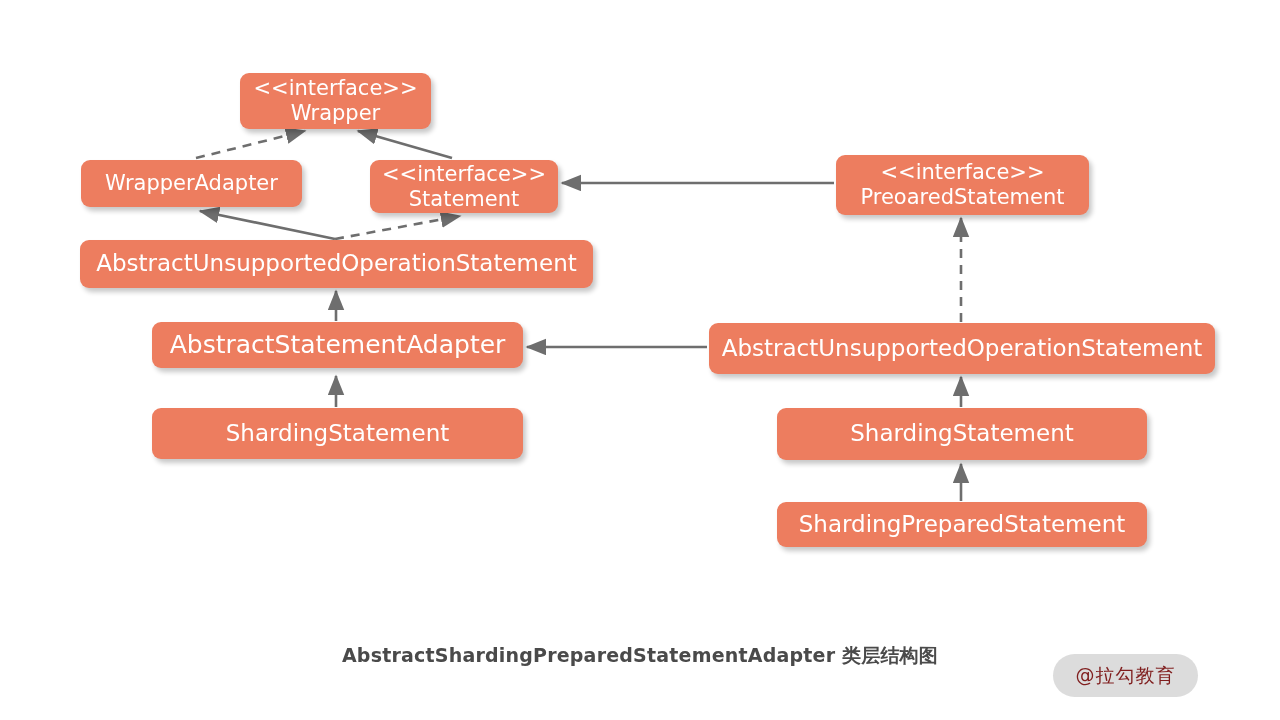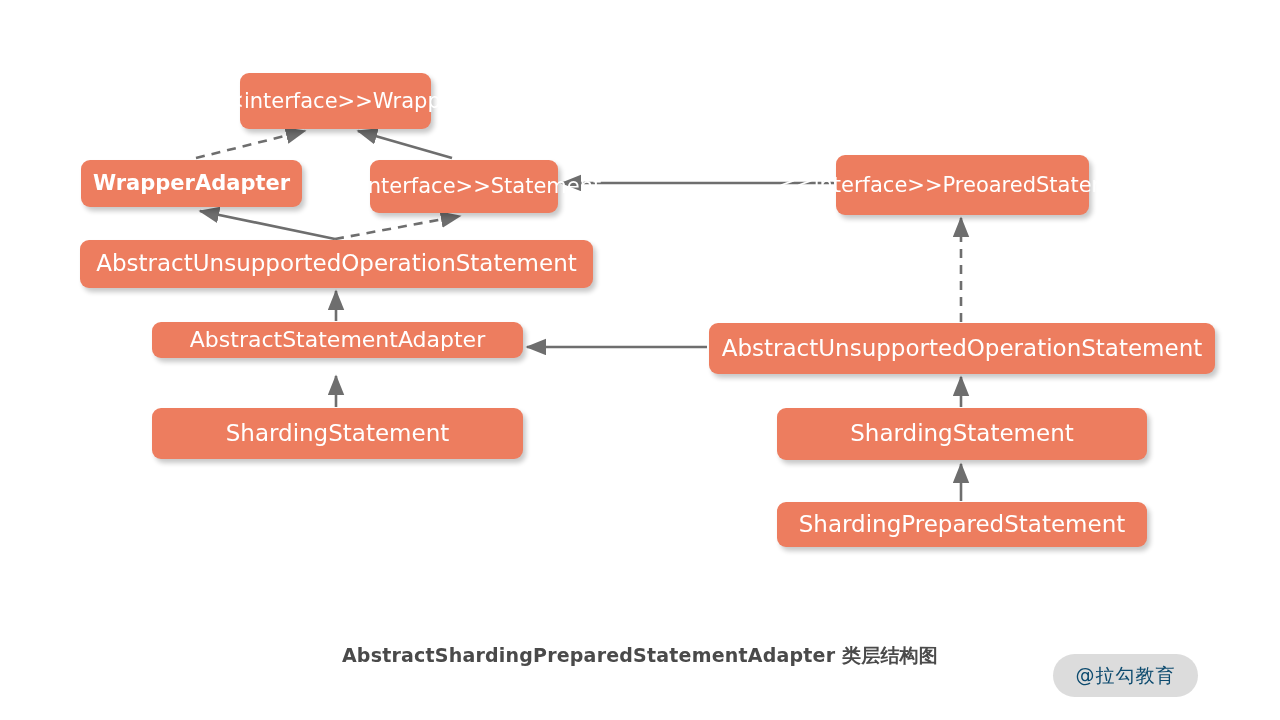--- a/index.html
+++ b/index.html
@@ -26,43 +26,43 @@
     height: 720px;
     pointer-events: none;
   }
   .node {
     position: absolute;
     box-sizing: border-box;
     background: #ED7D5F;
     border-radius: 9px;
     color: #ffffff;
     display: flex;
-    flex-direction: row;
+    flex-direction: column;
     align-items: center;
     justify-content: center;
     text-align: center;
     line-height: 1.18;
     box-shadow: 3px 4px 5px rgba(0, 0, 0, 0.22);
     padding: 0 10px;
     white-space: nowrap;
     z-index: 2;
   }
   .node .stereotype {
     display: block;
   }
   .node .nodename {
     display: block;
   }
   
   .n-wrapper        { left: 240px; top: 73px;  width: 191px; height: 56px; font-size: 21px; }
-  .n-wrapperadapter { left: 81px;  top: 160px; width: 221px; height: 47px; font-size: 21px; font-weight: bold; }
+  .n-wrapperadapter { left: 81px;  top: 160px; width: 221px; height: 47px; font-size: 21px; }
   .n-statement      { left: 370px; top: 160px; width: 188px; height: 53px; font-size: 21px; }
   .n-prepared-if    { left: 836px; top: 155px; width: 253px; height: 60px; font-size: 21px; }
   .n-auos-left      { left: 80px;  top: 240px; width: 513px; height: 48px; font-size: 23px; }
-  .n-stmtadapter    { left: 152px; top: 322px; width: 371px; height: 36px; font-size: 22px; }
+  .n-stmtadapter    { left: 152px; top: 322px; width: 371px; height: 46px; font-size: 25px; }
   .n-shardstmt-left { left: 152px; top: 408px; width: 371px; height: 51px; font-size: 23px; }
   .n-auos-right     { left: 709px; top: 323px; width: 506px; height: 51px; font-size: 23px; }
   .n-shardstmt-rt   { left: 777px; top: 408px; width: 370px; height: 52px; font-size: 23px; }
   .n-shardprep      { left: 777px; top: 502px; width: 370px; height: 45px; font-size: 23px; }
 
   .caption {
     position: absolute;
     left: 0;
     top: 643px;
     width: 1280px;
@@ -73,21 +73,21 @@
     font-weight: bold;
   }
   .watermark {
     position: absolute;
     left: 1053px;
     top: 654px;
     width: 145px;
     height: 43px;
     border-radius: 22px;
     background: #dcdcdc;
-    color: #0c4a6e;
+    color: #7f1d1d;
     font-size: 19px;
     display: flex;
     align-items: center;
     justify-content: center;
     letter-spacing: 1px;
   }
 </style>
 </head>
 <body>
 

